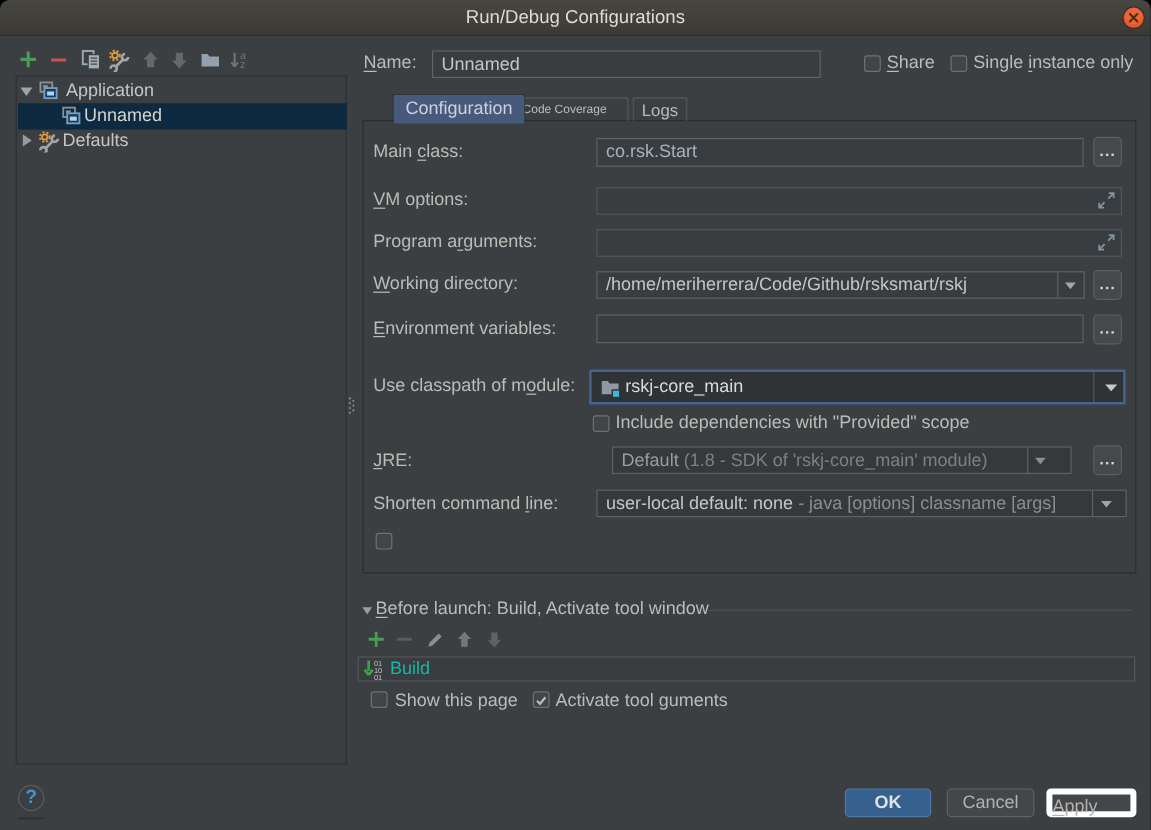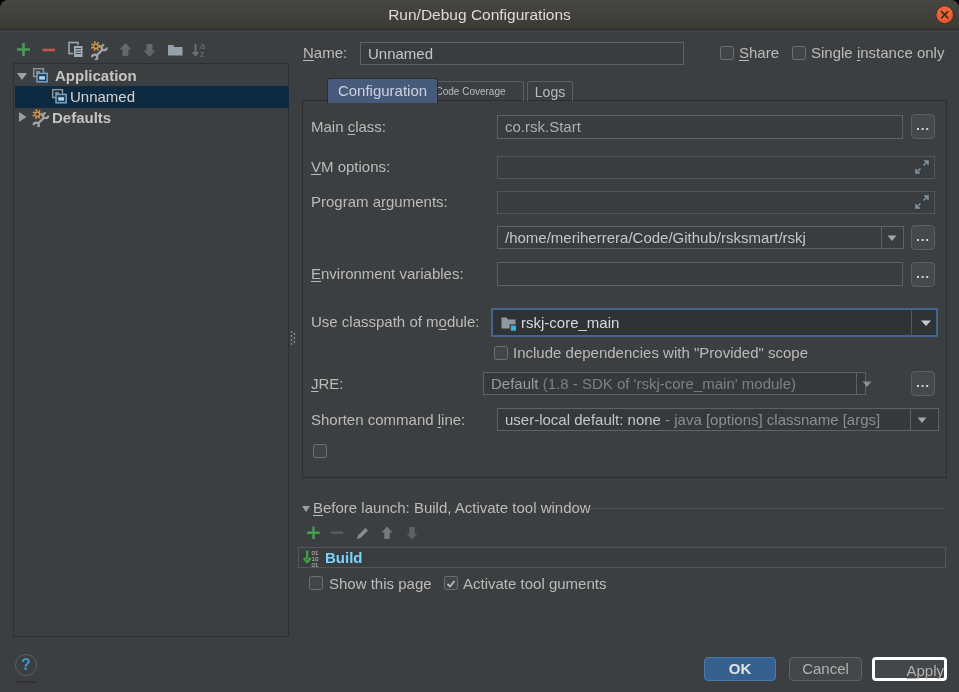--- a/index.html
+++ b/index.html
@@ -26,21 +26,21 @@
       border-radius:2.5px;box-sizing:border-box;}
   u{text-decoration:underline;text-underline-offset:2px;}
   .tab{position:absolute;box-sizing:border-box;border:1px solid #5c5f61;border-bottom:none;
        border-radius:3px 3px 0 0;color:#b8bcbe;text-align:center;}
   
   #treepanel{position:absolute;left:13px;top:63px;width:276px;height:574px;
      background:#3c3f41;border:1px solid #2d3032;box-sizing:border-box;}
   #tabpanel{position:absolute;left:302px;top:100px;width:645px;height:378px;
      background:#3c3f41;border:1px solid #2b2e30;box-sizing:border-box;}
   .selrow{position:absolute;left:1px;top:22px;width:274px;height:22px;background:#0e2a40;}
-  .treetxt{position:absolute;color:#c6c4c1;font-weight:bold;white-space:pre;}
+  .treetxt{position:absolute;color:#c6c4c1;font-weight:normal;white-space:pre;}
 </style>
 </head>
 <body>
 <div id="win">
   <div id="titlebar"></div>
   <div id="title">Run/Debug Configurations</div>
 
   <svg class="abs" style="left:934px;top:4px" width="22" height="22" viewBox="0 0 22 22">
     <circle cx="10.7" cy="10.8" r="9.3" fill="#33312d"></circle>
     <circle cx="10.7" cy="10.8" r="8.4" fill="#e8582d"></circle>
@@ -159,20 +159,21 @@
   <svg class="abs" style="left:914px;top:159px" width="16" height="16" viewBox="0 0 16 16">
     <path d="M9.5 6.5 L14 2 M10 2 h4 v4 M6.5 9.5 L2 14 M2 10 v4 h4" stroke="#7f94a5" stroke-width="1.5" fill="none"></path>
   </svg>
 
   <div class="lbl" style="left:311px;top:190px;">Program a<u>r</u>guments:</div>
   <div class="fld" style="left:497px;top:191px;width:438px;height:23px;border-color:#54575a;"></div>
   <svg class="abs" style="left:914px;top:194px" width="16" height="16" viewBox="0 0 16 16">
     <path d="M9.5 6.5 L14 2 M10 2 h4 v4 M6.5 9.5 L2 14 M2 10 v4 h4" stroke="#7f94a5" stroke-width="1.5" fill="none"></path>
   </svg>
 
+  <div class="lbl" style="left:311px;top:225px;"><u>W</u>orking directory:</div>
   <div class="fld" style="left:497px;top:226px;width:407px;height:23px;">/home/meriherrera/Code/Github/rsksmart/rskj</div>
   <div class="abs" style="left:881px;top:227px;width:1px;height:21px;background:#5f6264;"></div>
   <svg class="abs" style="left:886px;top:234px" width="12" height="8" viewBox="0 0 12 8">
     <path d="M1.5 1.5 L10.5 1.5 L6 7 Z" fill="#a3a6a8"></path>
   </svg>
   <div class="btn3" style="left:911px;top:225px;width:24px;height:25px;">
       <i></i>
     </div>
 
   <div class="lbl" style="left:311px;top:262px;"><u>E</u>nvironment variables:</div>
@@ -191,21 +192,21 @@
       <path d="M1.5 13.5 V2.5 h5 l1.5 2 H15.5 V13.5 Z" fill="#8f99a2"></path>
       <rect x="10.2" y="10" width="6.3" height="6.3" fill="#3cb8e0" stroke="#303335" stroke-width="1.2"></rect>
     </svg>
     <div class="abs" style="left:28px;top:2px;height:21px;line-height:21px;color:#d6dadd;">rskj-core_main</div>
   </div>
 
   <div class="cb" style="left:494px;top:346px;"></div>
   <div class="lbl" style="left:513px;top:341px;">Include dependencies with "Provided" scope</div>
 
   <div class="lbl" style="left:311px;top:372px;"><u>J</u>RE:</div>
-  <div class="fld" style="left:483px;top:372px;width:383px;height:23px;color:#9a9da0;background:#36393c;">Default <span style="color:#7d8083">(1.8 - SDK of 'rskj-core_main' module)</span></div>
+  <div class="fld" style="left:510px;top:372px;width:383px;height:23px;color:#9a9da0;background:#36393c;">Default <span style="color:#7d8083">(1.8 - SDK of 'rskj-core_main' module)</span></div>
   <div class="abs" style="left:856px;top:373px;width:1px;height:21px;background:#5f6264;"></div>
   <svg class="abs" style="left:861px;top:380px" width="12" height="8" viewBox="0 0 12 8">
     <path d="M1.5 1.5 L10.5 1.5 L6 7 Z" fill="#8b8e90"></path>
   </svg>
   <div class="btn3" style="left:911px;top:371px;width:24px;height:25px;">
       <i></i>
     </div>
 
   <div class="lbl" style="left:311px;top:408px;">Shorten command <u>l</u>ine:</div>
   <div class="fld" style="left:497px;top:408px;width:442px;height:23px;background:#36393c;">user-local default: none<span style="color:#8b8e90"> - java [options] classname [args]</span></div>
@@ -236,29 +237,29 @@
     </g>
   </svg>
 
   <div class="abs" style="left:298px;top:547px;width:648px;height:21px;border:1px solid #545759;background:#3a3d3f;box-sizing:border-box;">
     <svg class="abs" style="left:4px;top:1px" width="20" height="19" viewBox="0 0 20 19">
       <path d="M4.2 1.5 V10 M4.2 13.5 L0.9 9 M4.2 13.5 L7.5 9" stroke="#3fa345" stroke-width="2.2" fill="none"></path>
       <text x="8.6" y="6" fill="#bfc2c4" font-size="6.2" font-family="Liberation Sans">01</text>
       <text x="8.6" y="12" fill="#bfc2c4" font-size="6.2" font-family="Liberation Sans">10</text>
       <text x="8.6" y="18" fill="#bfc2c4" font-size="6.2" font-family="Liberation Sans">01</text>
     </svg>
-    <div class="abs" style="left:26px;top:0px;height:19px;line-height:19px;color:#7dd3fc;font-weight:bold;">Build</div>
+    <div class="abs" style="left:26px;top:0px;height:19px;line-height:19px;color:#14b8a6;">Build</div>
   </div>
 
   <div class="cb" style="left:309px;top:576px;"></div>
   <div class="lbl" style="left:329px;top:572px;">Show this page</div>
   <div class="cb" style="left:444px;top:576px;"></div>
   <svg class="abs" style="left:445px;top:578px" width="12" height="12" viewBox="0 0 12 12">
     <path d="M2.5 6 L5 8.5 L9.5 3" stroke="#b9bcbe" stroke-width="1.8" fill="none"></path>
   </svg>
   <div class="lbl" style="left:463px;top:572px;">Activate tool guments</div>
 
   <div class="abs" style="left:15px;top:681px;width:22px;height:2px;background:#343130;border-radius:1px;"></div>
   <div class="abs" style="left:15px;top:654px;width:22px;height:22px;border:1px solid #5a5d5f;border-radius:50%;box-sizing:border-box;text-align:center;line-height:20px;color:#4394c9;font-weight:bold;font-size:16px;">?</div>
   <div class="abs" style="left:704px;top:657px;width:72px;height:24px;background:#36618f;border:1px solid #4b7ba8;border-radius:4px;box-sizing:border-box;text-align:center;line-height:22px;color:#dfe3e6;font-weight:bold;">OK</div>
   <div class="abs" style="left:789px;top:657px;width:73px;height:24px;background:#43474a;border:1px solid #606365;border-radius:4px;box-sizing:border-box;text-align:center;line-height:22px;color:#b4b2b0;">Cancel</div>
-  <div class="abs" style="left:872px;top:657px;width:75px;height:24px;background:#43474a;border:3px solid #ffffff;border-radius:4px;box-sizing:border-box;text-align:right;line-height:22px;color:#b4b2b0;padding-left:28px;"><u>A</u>pply</div>
+  <div class="abs" style="left:872px;top:657px;width:75px;height:24px;background:#43474a;border:5px solid #ffffff;border-radius:4px;box-sizing:border-box;text-align:left;line-height:22px;color:#b4b2b0;"><u>A</u>pply</div>
 </div>
 
 </body></html>

